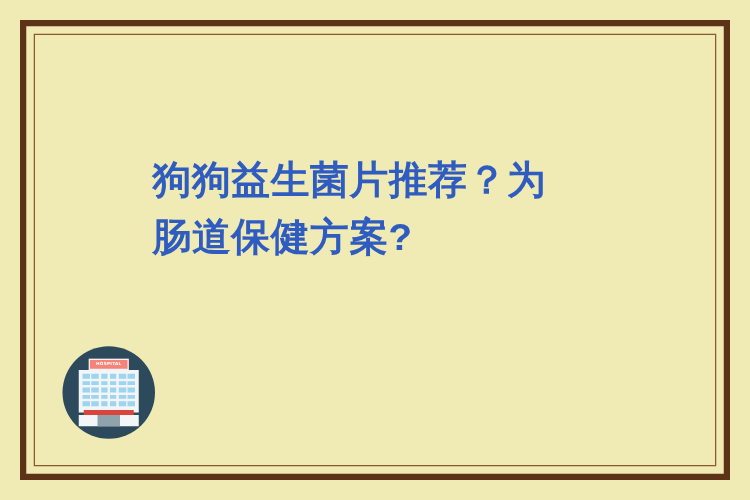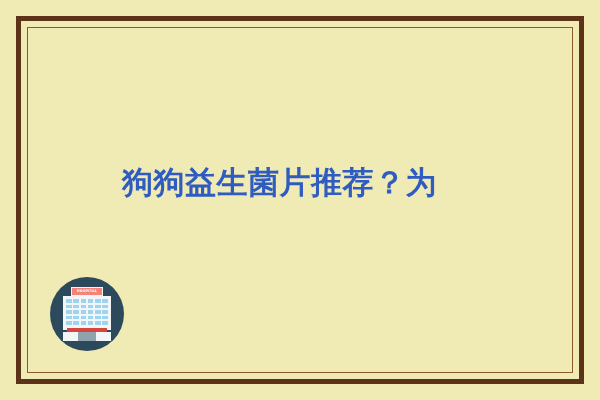--- a/index.html
+++ b/index.html
@@ -48,27 +48,26 @@
   
   #headline {
     position: absolute;
     left: 122px;
     top: 124px;
     width: 380px;
   }
   .headline-line {
     display: block;
     color: #2f5cc0;
-    font-family: Liberation Serif, serif;
+    font-family: Liberation Mono, monospace;
     font-size: 31px;
     font-weight: bold;
     line-height: 46px;
     letter-spacing: 0.5px;
     white-space: nowrap;
-    margin-top: 36px;
   }
 
   
   #hospital-badge {
     position: absolute;
     left: 50px;
     top: 277px;
     width: 74px;
     height: 74px;
   }
@@ -155,20 +154,21 @@
 </head>
 <body>
 
 <div id="poster">
 
   <div id="outer-frame"></div>
   <div id="inner-frame"></div>
 
   <div id="headline">
     <span class="headline-line">狗狗益生菌片推荐？为</span>
+    <span class="headline-line">肠道保健方案?</span>
   </div>
 
   <div id="hospital-badge">
     <div id="badge-circle"></div>
     <div id="hospital-building">
       <div class="bldg-sign">
         <span class="bldg-sign-text">HOSPITAL</span>
       </div>
       <div class="bldg-body"></div>
       <div class="bldg-windows">

